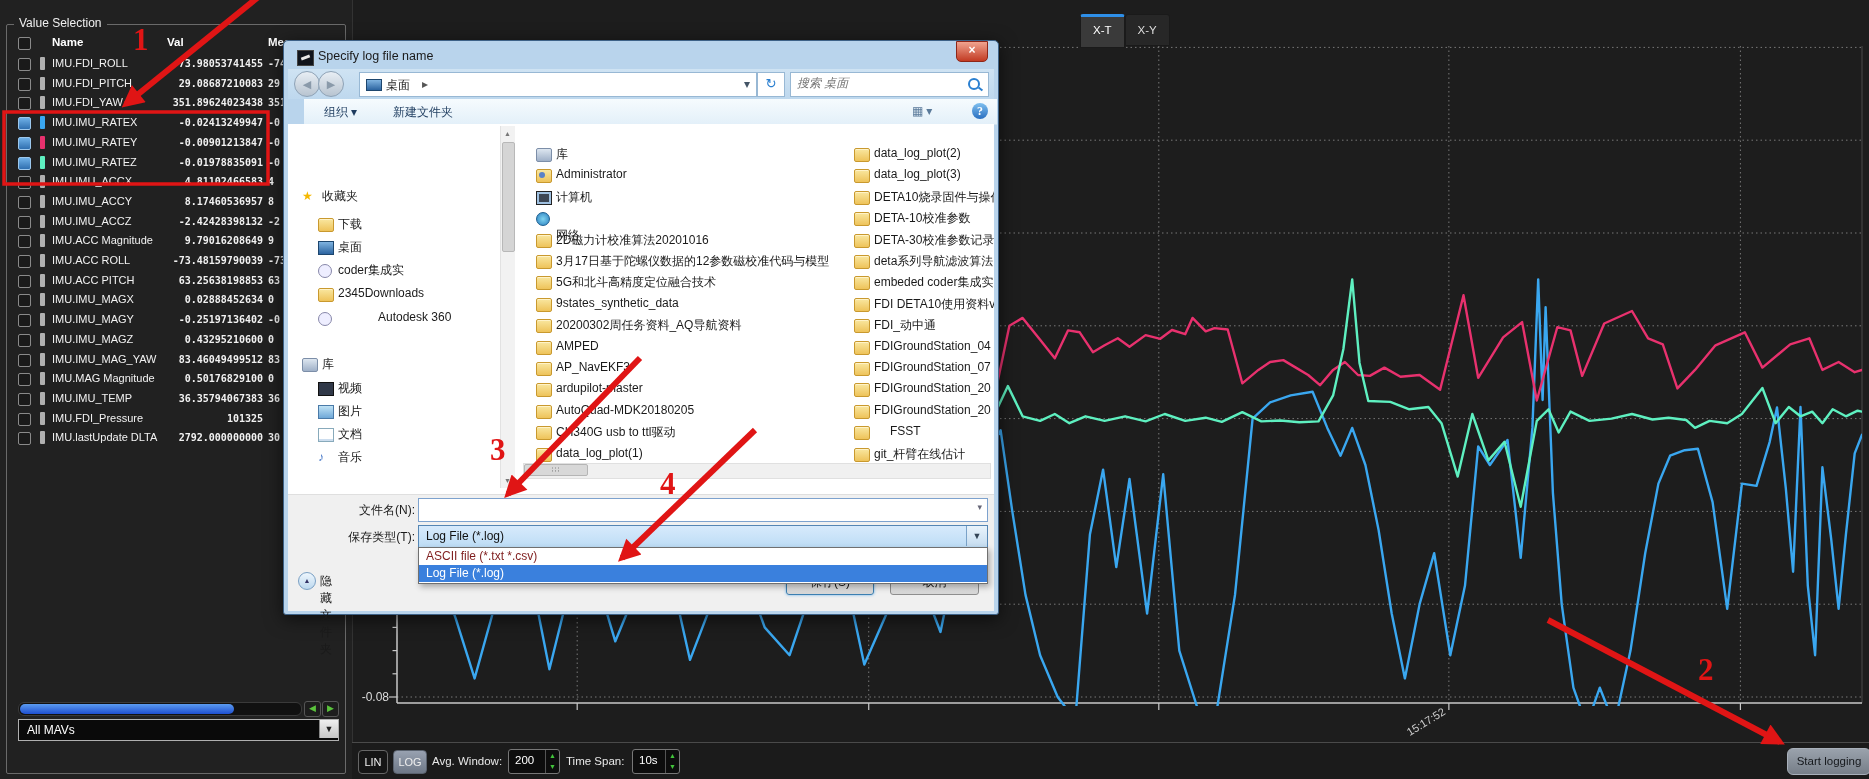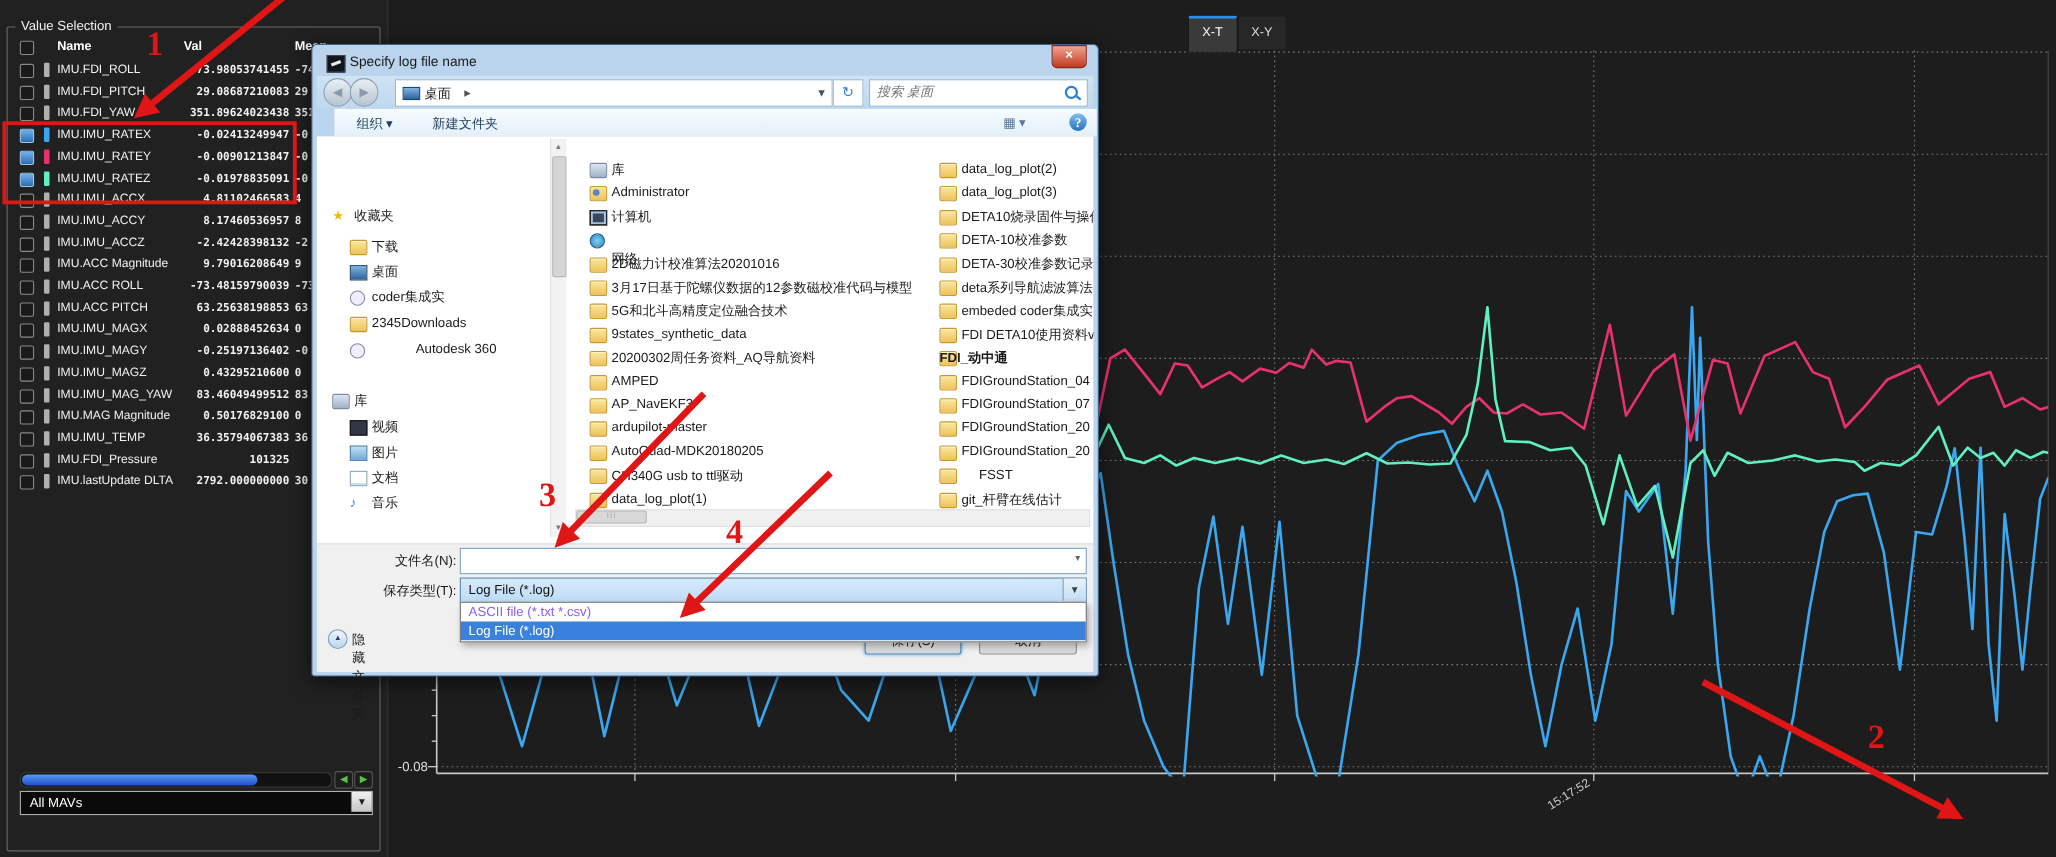--- a/index.html
+++ b/index.html
@@ -73,21 +73,21 @@
   #fhthumb{left:30px;top:1px;width:62px;height:10px;background:#d8d8d8;border:1px solid #b5b5b5;border-radius:2px;color:#888;font-size:7px;text-align:center;line-height:9px;letter-spacing:1px;}
   #dlg-fields{left:4px;top:453px;width:706px;height:116px;background:#f0f0f0;border-top:1px solid #dfdfdf;}
   .flabel{position:absolute;width:72px;text-align:right;font-size:12px;color:#1a1a1a;}
   #fname{left:130px;top:3px;width:568px;height:22px;background:#fff;border:1px solid #7da2ce;}
   #fname input{position:absolute;left:6px;top:2px;width:520px;border:0;outline:0;font-size:12px;color:#111;background:transparent;font-family:"Liberation Sans",sans-serif;}
   #fname .dd{position:absolute;right:5px;top:3px;color:#667;font-size:9px;}
   #ftype{left:130px;top:30px;width:568px;height:22px;background:linear-gradient(#d7eafc,#bcdcf5);border:1px solid #5586b4;font-size:12px;color:#111;}
   #ftype .txt{position:absolute;left:7px;top:3px;}
   #ftype .btn{position:absolute;right:0;top:0;width:20px;height:20px;background:linear-gradient(#e9f3fb,#c6ddf0);border-left:1px solid #7aa2c8;color:#345;font-size:9px;text-align:center;line-height:20px;}
   #fdrop{left:130px;top:52px;width:568px;height:35px;background:#fff;border:1px solid #707070;z-index:30;box-shadow:2px 3px 6px rgba(0,0,0,.3);}
-  .opt{position:absolute;left:0;width:100%;height:17px;font-size:12px;padding-left:7px;box-sizing:border-box;line-height:17px;color:#8b5cf6;}
+  .opt{position:absolute;left:0;width:100%;height:17px;font-size:12px;padding-left:7px;box-sizing:border-box;line-height:17px;color:#7f1d1d;}
   .opt.sel{background:#3a80dd;color:#fff;}
   .dlg-btn{position:absolute;top:75px;height:23px;background:linear-gradient(#f4f4f4,#d7d7d7);border:1px solid #8e8e8e;border-radius:3px;font-size:12px;color:#111;text-align:center;line-height:22px;z-index:5;}
   #btn-save{left:498px;width:86px;border-color:#3c7fb1;box-shadow:0 0 3px #6ab0e8;}
   #btn-cancel{left:602px;width:87px;}
   #hidefold{left:10px;top:78px;font-size:12px;color:#1a1a1a;}
   #hf-circ{position:absolute;left:0;top:-1px;width:16px;height:16px;border-radius:50%;background:linear-gradient(#eef6fd,#bcd8ee);border:1px solid #7aa0c4;color:#336;font-size:7px;text-align:center;line-height:15px;}
   #hf-txt{position:absolute;left:22px;top:0;}
   
   .ic{position:absolute;width:14px;height:12px;}
   .ic-folder{background:linear-gradient(#f9e7a0,#eec35a);border:1px solid #c9992e;border-radius:2px;box-shadow:inset 0 1px 0 #fff3c8;}
@@ -338,20 +338,35 @@
       <div id="hthumb" class="abs"></div>
     </div>
     <div class="sbtn abs" style="left:304px;"><span>◀</span></div>
     <div class="sbtn abs" style="left:322px;"><span>▶</span></div>
     <div id="mav-combo" class="abs">
       <span>All MAVs</span>
       <div id="mav-arrow">▼</div>
     </div>
   </div>
 
+  <div id="bottom-strip" class="abs">
+    <div id="btn-lin" class="dbtn">LIN</div>
+    <div id="btn-log" class="dbtn">LOG</div>
+    <span class="blabel" style="left:80px;">Avg. Window:</span>
+    <div class="spin" style="left:156px;width:50px;">
+      <span class="val">200</span>
+      <div class="arrows">▲<br>▼</div>
+    </div>
+    <span class="blabel" style="left:214px;">Time Span:</span>
+    <div class="spin" style="left:280px;width:46px;">
+      <span class="val">10s</span>
+      <div class="arrows">▲<br>▼</div>
+    </div>
+    <div id="start-logging" class="abs">Start logging</div>
+  </div>
 
   <div id="dialog" class="abs">
     <div id="dlg-title" class="abs">
       <div id="app-icon" class="abs"></div>
       <span class="t">Specify log file name</span>
     </div>
     <div id="dlg-close" class="abs"><span>×</span></div>
     <div id="dlg-nav" class="abs">
       <div class="navcirc" style="left:6px;"><span>◀</span></div>
       <div class="navcirc" style="left:30px;"><span>▶</span></div>
@@ -448,21 +463,21 @@
           <div class="fitem" style="left: 356px; top: 86.2px;">DETA-10校准参数</div>
           <span class="ic ic-folder" style="left: 336px; top: 109.6px;"></span>
           <div class="fitem" style="left: 356px; top: 107.6px;">DETA-30校准参数记录</div>
           <span class="ic ic-folder" style="left: 336px; top: 131px;"></span>
           <div class="fitem" style="left: 356px; top: 129px;">deta系列导航滤波算法</div>
           <span class="ic ic-folder" style="left: 336px; top: 152.4px;"></span>
           <div class="fitem" style="left: 356px; top: 150.4px;">embeded coder集成实</div>
           <span class="ic ic-folder" style="left: 336px; top: 173.8px;"></span>
           <div class="fitem" style="left: 356px; top: 171.8px;">FDI DETA10使用资料v</div>
           <span class="ic ic-folder" style="left: 336px; top: 195.2px;"></span>
-          <div class="fitem" style="left: 336px; top: 193.2px; font-weight: bold;">FDI_动中通</div>
+          <div class="fitem" style="left: 356px; top: 193.2px;">FDI_动中通</div>
           <span class="ic ic-folder" style="left: 336px; top: 216.6px;"></span>
           <div class="fitem" style="left: 356px; top: 214.6px;">FDIGroundStation_04</div>
           <span class="ic ic-folder" style="left: 336px; top: 238px;"></span>
           <div class="fitem" style="left: 356px; top: 236px;">FDIGroundStation_07</div>
           <span class="ic ic-folder" style="left: 336px; top: 259.4px;"></span>
           <div class="fitem" style="left: 356px; top: 257.4px;">FDIGroundStation_20</div>
           <span class="ic ic-folder" style="left: 336px; top: 280.8px;"></span>
           <div class="fitem" style="left: 356px; top: 278.8px;">FDIGroundStation_20</div>
           <span class="ic ic-folder" style="left: 336px; top: 302.2px;"></span>
           <div class="fitem" style="left: 356px; top: 300.2px; margin-left: 16px;">FSST</div>

